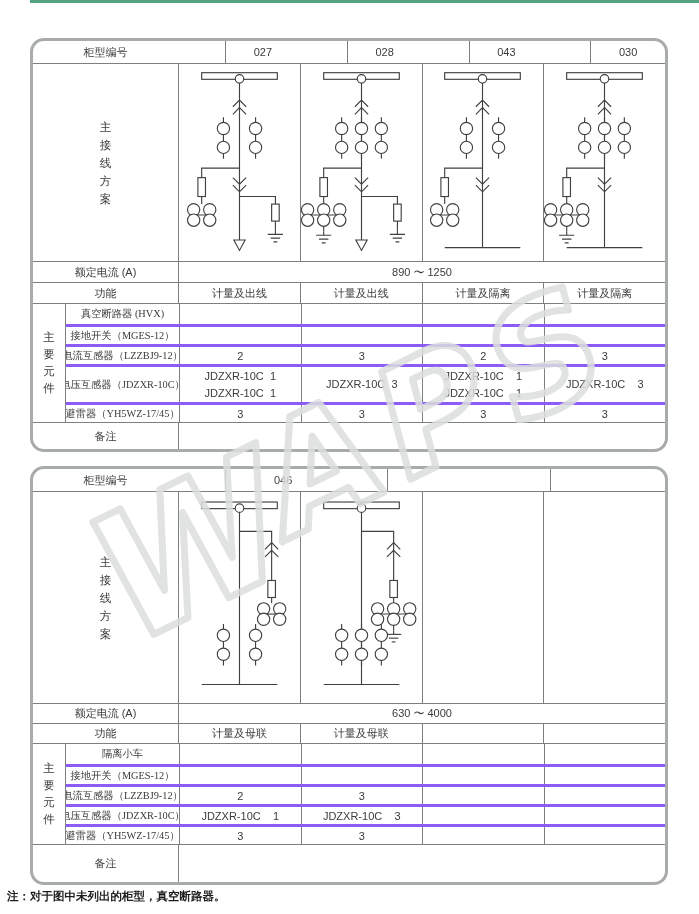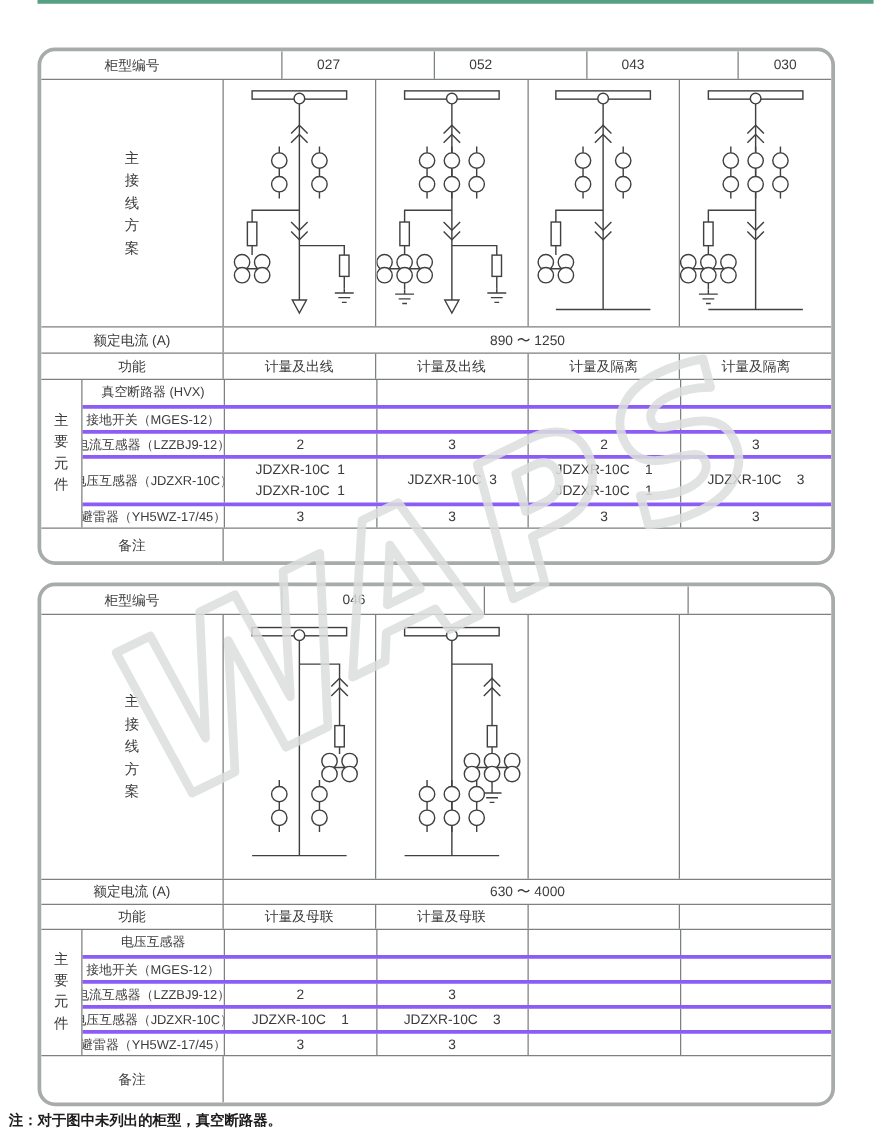--- a/index.html
+++ b/index.html
@@ -24,21 +24,21 @@
   }
   .tcell.nol{border-left:none;}
   .w-label{width:145px;flex:none;}
   .fcol{flex:1;}
   .vert{white-space:pre-line;line-height:18px;font-size:11.5px;}
   .comp-strip{width:32px;flex:none;box-sizing:border-box;display:flex;align-items:center;
     justify-content:center;font-size:11.5px;white-space:pre-line;line-height:17px;text-align:center;}
   .comp-rows{flex:1;display:flex;flex-direction:column;border-left:1px solid #7d8080;}
   .comp-row{display:flex;box-sizing:border-box;border-top:3px solid #8b5cf6;}
   .comp-row.first{border-top:none;}
-  .comp-name{width:113px;flex:none;font-size:10.3px;}
+  .comp-name{width:113px;flex:none;font-size:10.3px;font-family:Liberation Serif, serif;}
   .merged-inner{display:block;width:100%;text-align:center;}
   .merged-inner.lefthalf{width:53%;}
   .two-line div{line-height:17px;}
   .footnote{position:absolute;left:7px;top:889px;font-size:11.5px;font-weight:bold;color:#1d1d1d;z-index:7;}
   svg.diagram{display:block;}
 </style>
 </head>
 <body>
 
 <div class="topbar" style="background: rgb(86, 161, 131);"></div>
@@ -47,21 +47,21 @@
   <g transform="translate(355,235) rotate(-26)">
     <text class="wm-text" x="-275" y="55" font-size="175">W</text>
     <text class="wm-text" x="-85" y="28" font-size="150" letter-spacing="14">APS</text>
   </g>
 </svg>
 
 <div class="btable" id="table-0" style="top:38px;">
     <div class="trow first" style="height: 22px;">
       <div class="tcell nol w-label">柜型编号</div>
       <div class="tcell fcol">027</div>
-      <div class="tcell fcol">052</div>
+      <div class="tcell fcol">028</div>
       <div class="tcell fcol">043</div>
       <div class="tcell fcol">030</div>
     </div>
     <div class="trow" style="height: 198px;">
       <div class="tcell nol w-label vert">主
 接
 线
 方
 案</div>
       <div class="tcell fcol"><svg class="diagram" width="121" height="200" viewBox="0 0 128 200">
@@ -347,21 +347,21 @@
       <div class="tcell fcol"></div>
       <div class="tcell fcol"></div>
     </div>
     <div class="trow">
       <div class="comp-strip">主
 要
 元
 件</div>
       <div class="comp-rows">
         <div class="comp-row first" style="height: 20px;">
-          <div class="tcell nol comp-name">电压互感器</div>
+          <div class="tcell nol comp-name">隔离小车</div>
           <div class="tcell fcol"></div>
           <div class="tcell fcol"></div>
           <div class="tcell fcol"></div>
           <div class="tcell fcol"></div>
         </div>
         <div class="comp-row" style="height: 20px;">
           <div class="tcell nol comp-name">接地开关（MGES-12）</div>
           <div class="tcell fcol"></div>
           <div class="tcell fcol"></div>
           <div class="tcell fcol"></div>

